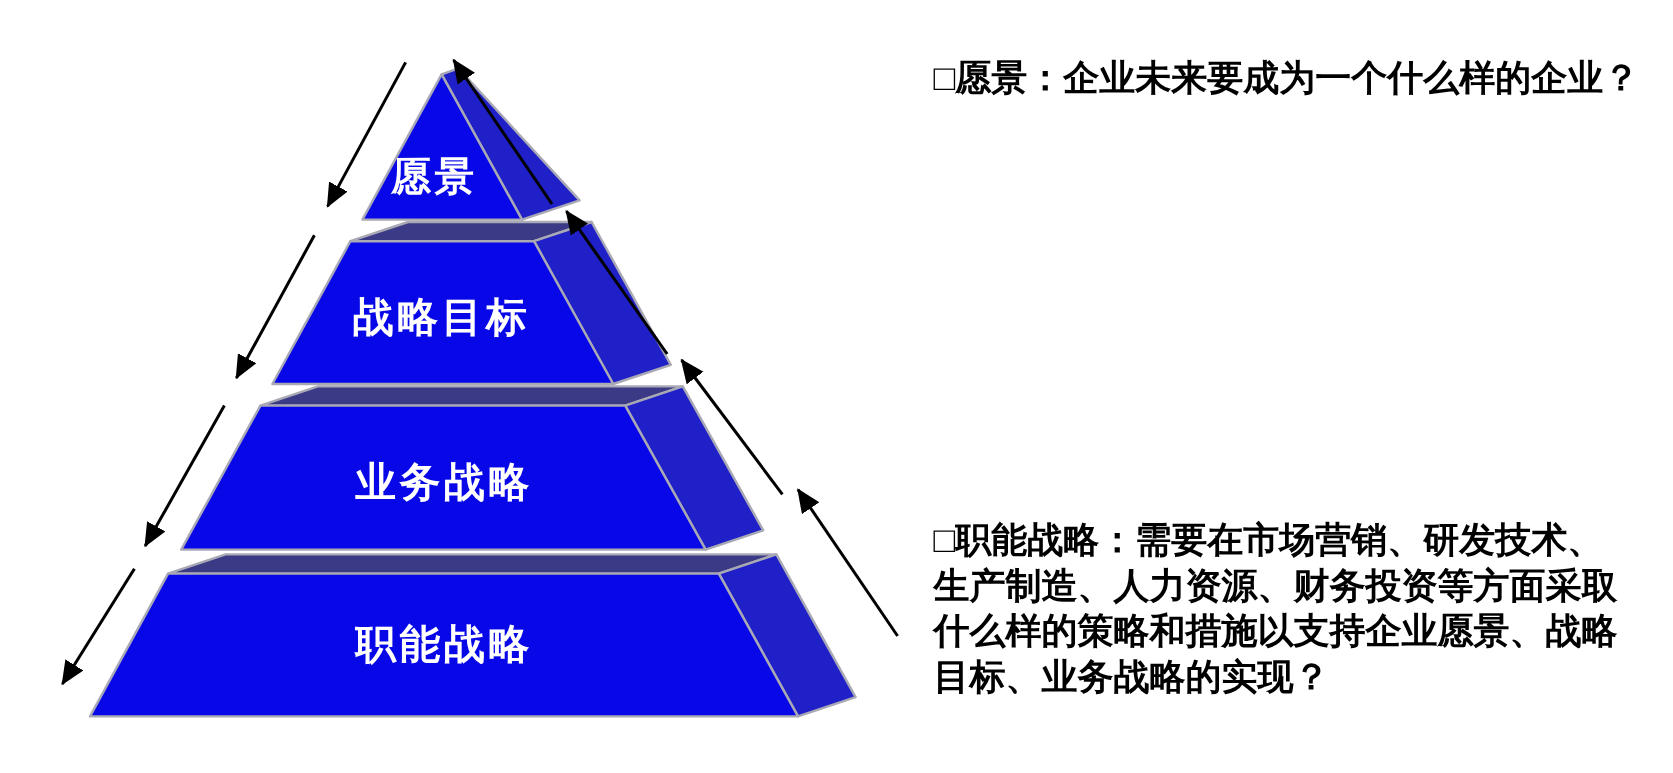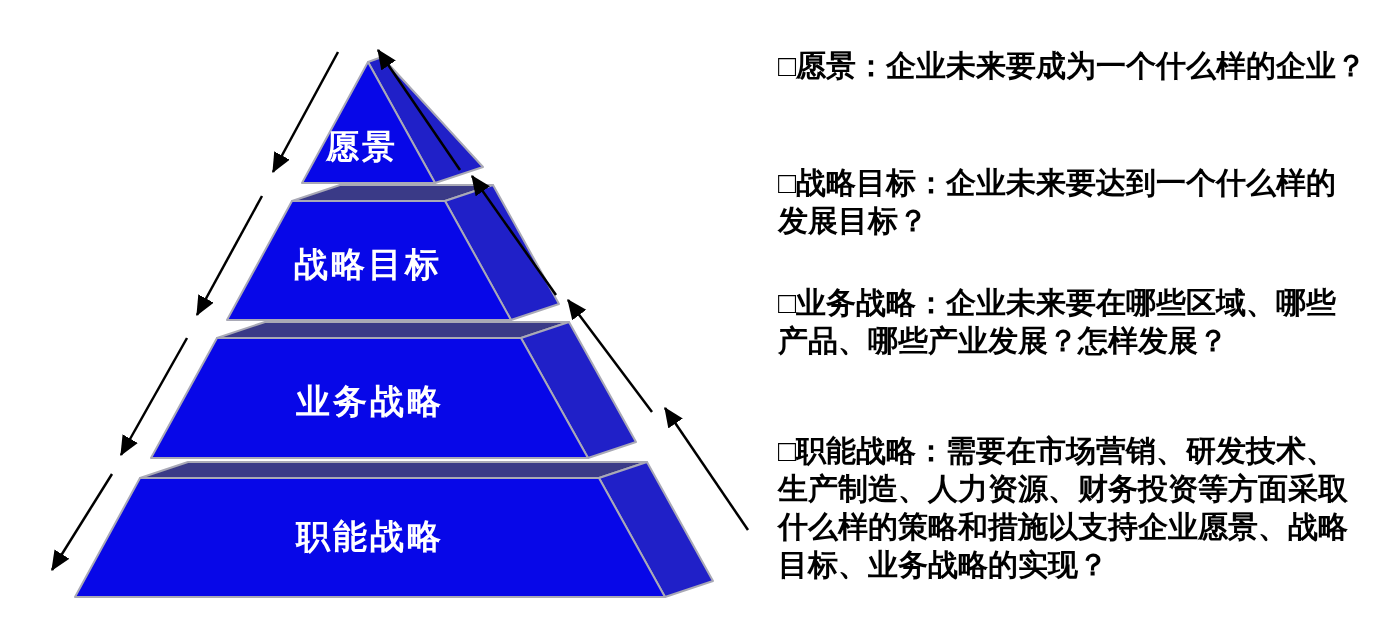--- a/index.html
+++ b/index.html
@@ -107,23 +107,19 @@
     <g>
       <line x1="460" y1="170" x2="378" y2="50" marker-end="url(#arrowhead)"></line>
       <line x1="556" y1="295" x2="472" y2="176" marker-end="url(#arrowhead)"></line>
       <line x1="652" y1="412" x2="568" y2="300" marker-end="url(#arrowhead)"></line>
       <line x1="748" y1="530" x2="665" y2="408" marker-end="url(#arrowhead)"></line>
     </g>
   </svg>
 
   <div class="annotations">
     <div class="bullet-block bullet-1">□愿景：企业未来要成为一个什么样的企业？</div>
-    <div class="bullet-block bullet-2">□战略目标：企业未来要达到一个什么样的
-发展目标？</div>
-    <div class="bullet-block bullet-3">□业务战略：企业未来要在哪些区域、哪些
-产品、哪些产业发展？怎样发展？</div>
     <div class="bullet-block bullet-4">□职能战略：需要在市场营销、研发技术、
 生产制造、人力资源、财务投资等方面采取
 什么样的策略和措施以支持企业愿景、战略
 目标、业务战略的实现？</div>
   </div>
 
 </div>
 
 </body></html>

